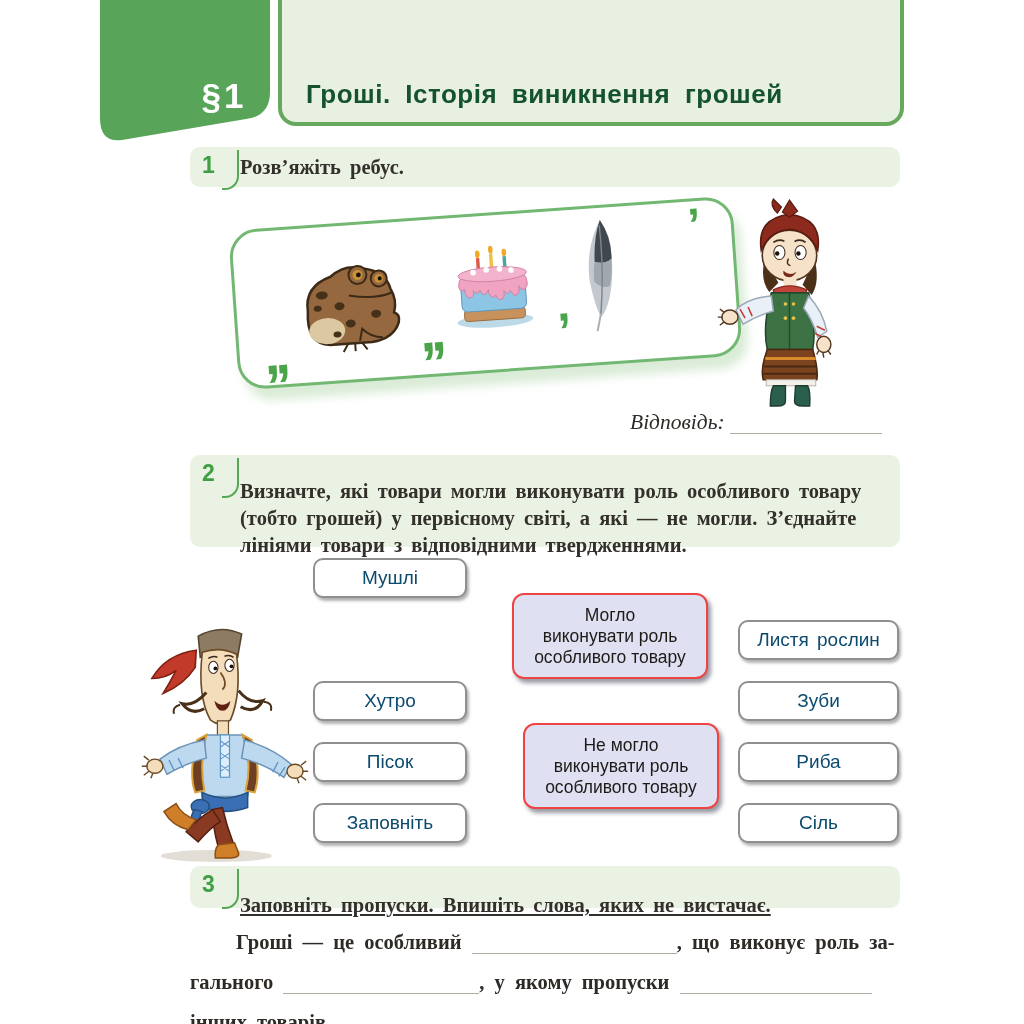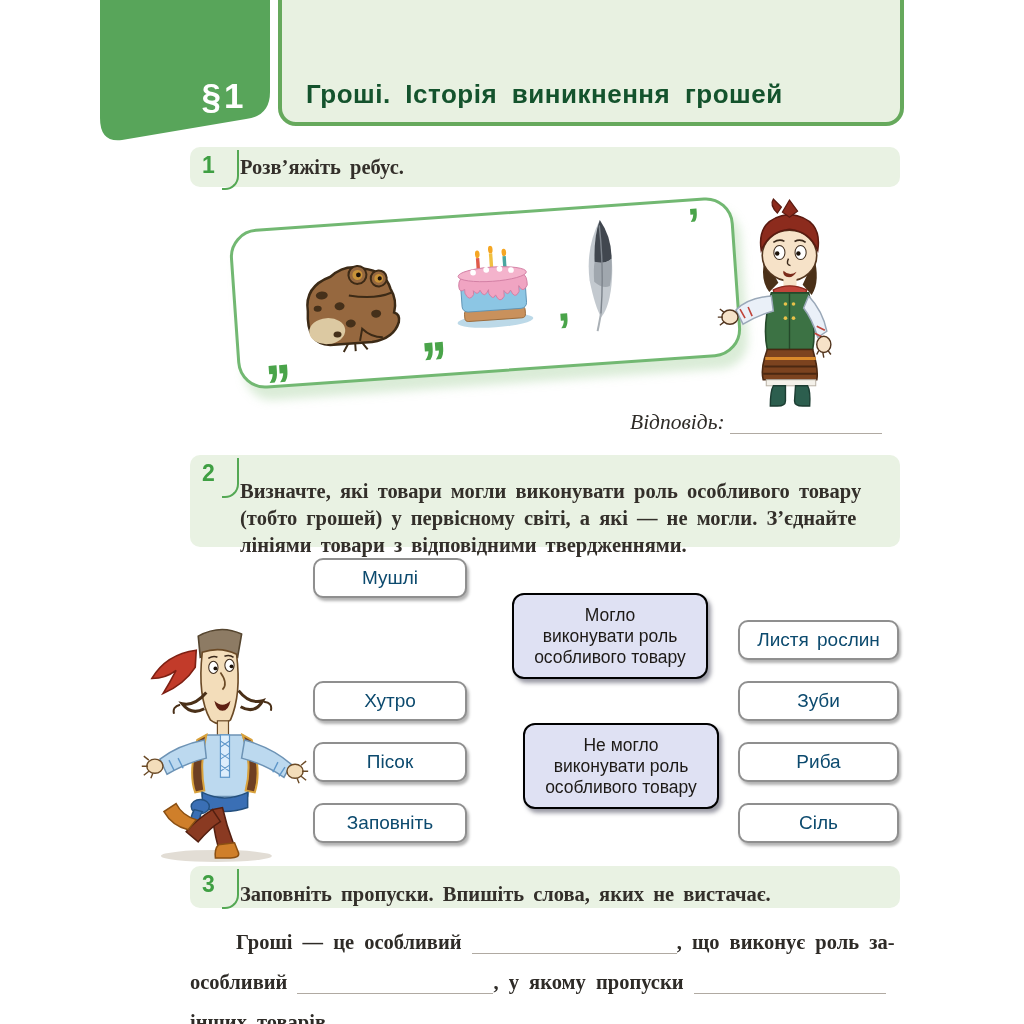--- a/index.html
+++ b/index.html
@@ -18,37 +18,37 @@
 
   
   .task-bar{position:absolute;left:190px;width:710px;background:#e9f2e3;border-radius:10px;z-index:1;}
   .task-num{position:absolute;left:12px;top:5px;font-family:"Liberation Sans",sans-serif;
         font-weight:bold;font-size:23px;color:#3f9f43;}
   .task-bracket{position:absolute;left:32px;top:3px;width:15px;height:38px;
         border-right:2.5px solid #54a854;border-bottom:2.5px solid #54a854;border-bottom-right-radius:14px;}
   .task-text{padding:7px 14px 7px 50px;font-weight:bold;font-size:20.5px;word-spacing:4px;color:#332f2a;}
   #task1{top:147px;height:40px;} #task1 .task-text{padding-top:9px;}
   #task2{top:455px;height:92px;} #task2 .task-text{white-space:pre-line;line-height:27px;padding-top:23px;}
-  #task3{top:866px;height:42px;} #task3 .task-text{padding-top:17px;}
+  #task3{top:866px;height:42px;} #task3 .task-text{padding-top:28px;text-decoration:underline;}
 
   
   .rebus-box{position:absolute;left:233px;top:213px;width:505px;height:160px;z-index:2;
         background:#ffffff;border:3px solid #72b872;border-radius:28px;transform:rotate(-4deg);
         box-shadow:6px 12px 10px rgba(150,200,140,.35);display:flex;align-items:flex-start;padding:0 24px;box-sizing:border-box;}
   .commas{font-family:"Liberation Sans",sans-serif;font-weight:bold;color:#4aa44a;line-height:1;letter-spacing:-5px;}
   .apostrophe{position:absolute;right:30px;top:0px;font-family:"Liberation Sans",sans-serif;
         font-weight:bold;font-size:46px;color:#4aa44a;line-height:1;}
   .answer-row{position:absolute;left:630px;top:410px;font-style:italic;font-size:21.5px;z-index:1;}
   .blank{display:inline-block;border-bottom:1.6px solid #b0aaa2;height:1.05em;vertical-align:-5px;}
 
   
   .item-btn{position:absolute;height:36px;background:#ffffff;border:2px solid #8f8f8f;border-radius:10px;
         box-shadow:2px 3px 3px rgba(0,0,0,.30);display:flex;align-items:center;justify-content:center;
         font-family:"Liberation Sans",sans-serif;font-size:19px;color:#0c4a6e;z-index:4;word-spacing:3px;}
-  .statement{position:absolute;left:512px;width:192px;height:82px;background:#dfe1f3;border:2px solid #000000;
+  .statement{position:absolute;left:512px;width:192px;height:82px;background:#dfe1f3;border:2px solid #ef4444;
         border-radius:12px;box-shadow:3px 4px 4px rgba(70,70,90,.55);display:flex;align-items:center;justify-content:center;
         text-align:center;font-family:"Liberation Sans",sans-serif;font-size:17.5px;line-height:21px;
         white-space:pre-line;color:#1d1a17;z-index:4;}
 
   
   .fill-par{position:absolute;left:190px;top:922px;width:714px;font-weight:bold;font-size:20.5px;
         word-spacing:5px;line-height:40px;color:#2e2b27;}
   .fill-line{white-space:nowrap;}
   .indent{padding-left:46px;}
 
@@ -237,21 +237,21 @@
     <span class="task-bracket"></span>
     <div class="task-text">Заповніть пропуски. Впишіть слова, яких не вистачає.</div>
   </div>
 
   <div class="fill-par">
     <div class="fill-line indent">
       <span>Гроші — це особливий</span>
       <span class="blank" style="width:205px;"></span><span>, що виконує роль за-</span>
     </div>
     <div class="fill-line">
-      <span>особливий</span>
+      <span>гального</span>
       <span class="blank" style="width:196px;"></span><span>, у якому пропуски</span>
       <span class="blank" style="width:192px;"></span>
     </div>
     <div class="fill-line">
       <span>інших товарів.</span>
     </div>
   </div>
 
 </div>
 

